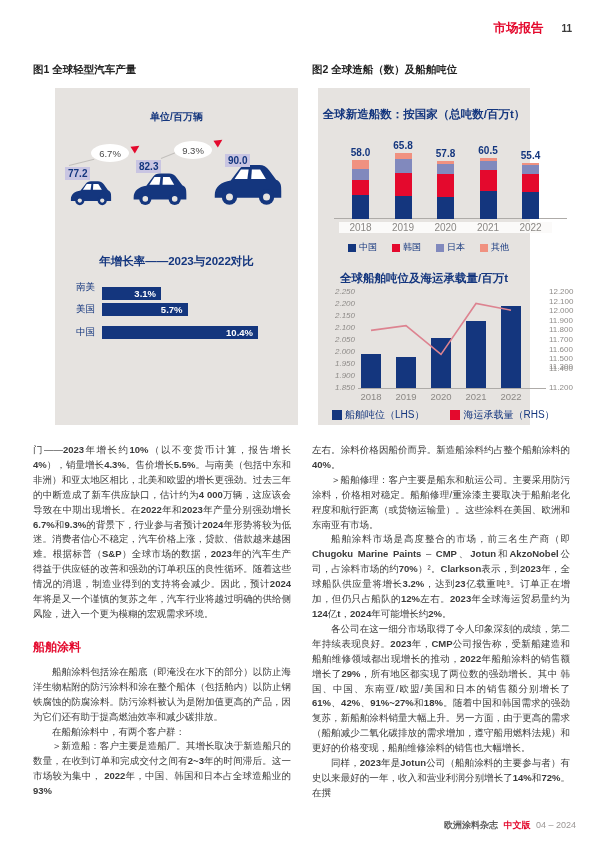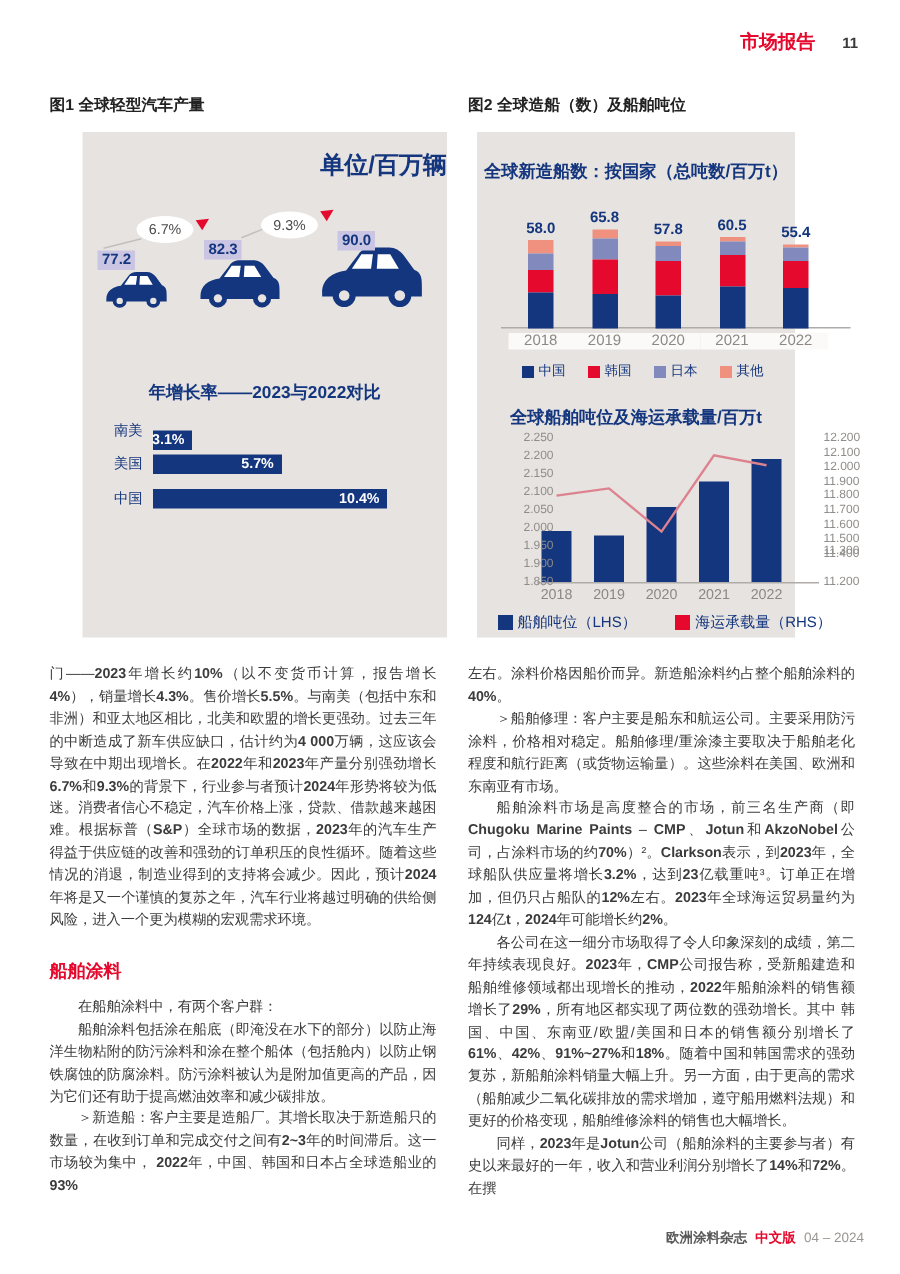--- a/index.html
+++ b/index.html
@@ -13,21 +13,21 @@
   .ftr .iss{color:#9a9694;font-weight:normal;}
   
   .cap{position:absolute;top:63px;font-size:10.5px;font-weight:bold;color:#222;}
   .cap1{left:33px;} .cap2{left:312px;}
   
   .panel{position:absolute;top:88px;background:#e6e3e0;}
   .panel1{left:55px;width:243px;height:337px;}
   .panel2{left:318px;width:212px;height:337px;}
   .c-title{position:absolute;left:0;right:0;text-align:center;color:#14367e;font-weight:bold;}
   
-  .p1-title{top:12px;font-size:16px;text-align:right;}
+  .p1-title{top:22px;font-size:10px;}
   .cars{position:absolute;left:12px;top:54px;width:226px;height:64px;}
   .car{position:absolute;bottom:0;}
   .chip{position:absolute;background:#c9c5e2;color:#14367e;font-weight:bold;font-size:10px;padding:0 3px;line-height:13px;z-index:3;}
   .oval{position:absolute;background:#fff;border-radius:50%;color:#4a4a4a;font-size:9.5px;text-align:center;z-index:3;display:flex;align-items:center;justify-content:center;}
   .r-arrow{position:absolute;width:0;height:0;border-left:8px solid #e4092d;border-top:4.5px solid transparent;border-bottom:4.5px solid transparent;transform:rotate(-33deg);z-index:3;}
   .c-line{position:absolute;height:1px;background:#c2bfbc;transform-origin:left center;z-index:2;}
   
   .p1-sub{top:166px;font-size:11.5px;}
   .g-rows{position:absolute;left:0;top:193px;width:243px;}
   .g-row{display:flex;align-items:center;height:13px;margin-bottom:9.3px;}
@@ -41,21 +41,21 @@
   .sb-bar{position:absolute;bottom:39px;width:17px;display:flex;flex-direction:column-reverse;}
   .sb-total{position:absolute;width:41px;text-align:center;color:#14367e;font-size:10px;font-weight:bold;}
   .sb-year{position:absolute;top:134px;width:43px;text-align:center;background:#fbfaf9;color:#8b8885;font-size:10px;}
   .sb-legend{position:absolute;top:153px;left:30px;display:flex;gap:15px;}
   .lg-item{display:flex;align-items:center;gap:3px;color:#14367e;font-size:9px;}
   .lg-sq{width:8px;height:8px;display:inline-block;}
   
   .p2-titleB{top:183px;font-size:11.5px;}
   .dc{position:absolute;left:0;top:196px;width:265px;height:141px;}
   .dc-tick{position:absolute;font-size:8px;color:#8f8c89;line-height:8px;}
-  .dc-lt{left:14px;width:37px;text-align:right;}
+  .dc-lt{left:0;width:37px;text-align:right;font-style:italic;}
   .dc-rt{left:231px;width:34px;text-align:left;}
   .dc-plot{position:absolute;left:40px;top:8px;width:188px;height:96px;border-bottom:1px solid #aeaba8;}
   .dc-bar{position:absolute;bottom:0;width:20px;background:#14367e;}
   .dc-svg{position:absolute;left:0;top:0;}
   .dc-year{position:absolute;top:107px;width:30px;text-align:center;color:#8b8885;font-size:9.5px;}
   .dc-legend{position:absolute;top:124px;left:14px;display:flex;gap:26px;}
   .dc-legend .lg-item{font-size:10px;}
   .dc-legend .lg-sq{width:10px;height:10px;}
   
   .col{position:absolute;top:443px;width:258px;}
@@ -114,21 +114,21 @@
 
   <div class="oval" style="left:36px;top:56px;width:38px;height:18px;">6.7%</div>
   <div class="oval" style="left:119px;top:53px;width:38px;height:18px;">9.3%</div>
   <div class="r-arrow" style="left:77px;top:56px;"></div>
   <div class="r-arrow" style="left:160px;top:50px;"></div>
 
   <div class="c-title p1-sub">年增长率——2023与2022对比</div>
   <div class="g-rows">
       <div class="g-row">
         <span class="g-label">南美</span>
-        <div class="g-bar" style="width: 26px; margin-top: 11px;">
+        <div class="g-bar" style="width: 59px; margin-top: 11px;">
           <span class="g-val">3.1%</span>
         </div>
       </div>
       <div class="g-row">
         <span class="g-label">美国</span>
         <div class="g-bar" style="width: 85.5px;">
           <span class="g-val">5.7%</span>
         </div>
       </div>
       <div class="g-row">
@@ -250,22 +250,22 @@
           <span class="lg-sq" style="background: rgb(228, 9, 45);"></span>
           <span>海运承载量（RHS）</span>
         </span>
       </div>
     </div>
 </div>
 
 <div class="col colL">
     <p>门——<b>2023</b>年增长约<b>10%</b>（以不变货币计算，报告增长<b>4%</b>），销量增长<b>4.3%</b>。售价增长<b>5.5%</b>。与南美（包括中东和非洲）和亚太地区相比，北美和欧盟的增长更强劲。过去三年的中断造成了新车供应缺口，估计约为<b>4 000</b>万辆，这应该会导致在中期出现增长。在<b>2022</b>年和<b>2023</b>年产量分别强劲增长<b>6.7%</b>和<b>9.3%</b>的背景下，行业参与者预计<b>2024</b>年形势将较为低迷。消费者信心不稳定，汽车价格上涨，贷款、借款越来越困难。根据标普（<b>S&amp;P</b>）全球市场的数据，<b>2023</b>年的汽车生产得益于供应链的改善和强劲的订单积压的良性循环。随着这些情况的消退，制造业得到的支持将会减少。因此，预计<b>2024</b>年将是又一个谨慎的复苏之年，汽车行业将越过明确的供给侧风险，进入一个更为模糊的宏观需求环境。</p>
     <h3>船舶涂料</h3>
+    <p class="ind">船舶涂料包括涂在船底（即淹没在水下的部分）以防止海洋生物粘附的防污涂料和涂在整个船体（包括舱内）以防止钢铁腐蚀的防腐涂料。防污涂料被认为是附加值更高的产品，因为它们还有助于提高燃油效率和减少碳排放。</p>
     <p class="ind">在船舶涂料中，有两个客户群：</p>
-    <p class="ind">船舶涂料包括涂在船底（即淹没在水下的部分）以防止海洋生物粘附的防污涂料和涂在整个船体（包括舱内）以防止钢铁腐蚀的防腐涂料。防污涂料被认为是附加值更高的产品，因为它们还有助于提高燃油效率和减少碳排放。</p>
     <p class="ind">＞新造船：客户主要是造船厂。其增长取决于新造船只的数量，在收到订单和完成交付之间有<b>2~3</b>年的时间滞后。这一市场较为集中， <b>2022</b>年，中国、韩国和日本占全球造船业的<b>93%</b></p>
   </div>
 <div class="col colR">
     <p>左右。涂料价格因船价而异。新造船涂料约占整个船舶涂料的<b>40%</b>。</p>
     <p class="ind">＞船舶修理：客户主要是船东和航运公司。主要采用防污涂料，价格相对稳定。船舶修理/重涂漆主要取决于船舶老化程度和航行距离（或货物运输量）。这些涂料在美国、欧洲和东南亚有市场。</p>
     <p class="ind">船舶涂料市场是高度整合的市场，前三名生产商（即<b>Chugoku Marine Paints</b> – <b>CMP</b>、<b>Jotun</b>和<b>AkzoNobel</b>公司，占涂料市场的约<b>70%</b>）²。<b>Clarkson</b>表示，到<b>2023</b>年，全球船队供应量将增长<b>3.2%</b>，达到<b>23</b>亿载重吨³。订单正在增加，但仍只占船队的<b>12%</b>左右。<b>2023</b>年全球海运贸易量约为<b>124</b>亿<b>t</b>，<b>2024</b>年可能增长约<b>2%</b>。</p>
     <p class="ind">各公司在这一细分市场取得了令人印象深刻的成绩，第二年持续表现良好。<b>2023</b>年，<b>CMP</b>公司报告称，受新船建造和船舶维修领域都出现增长的推动，<b>2022</b>年船舶涂料的销售额增长了<b>29%</b>，所有地区都实现了两位数的强劲增长。其中 韩国、中国、东南亚/欧盟/美国和日本的销售额分别增长了<b>61%</b>、<b>42%</b>、<b>91%~27%</b>和<b>18%</b>。随着中国和韩国需求的强劲复苏，新船舶涂料销量大幅上升。另一方面，由于更高的需求（船舶减少二氧化碳排放的需求增加，遵守船用燃料法规）和更好的价格变现，船舶维修涂料的销售也大幅增长。</p>
     <p class="ind">同样，<b>2023</b>年是<b>Jotun</b>公司（船舶涂料的主要参与者）有史以来最好的一年，收入和营业利润分别增长了<b>14%</b>和<b>72%</b>。在撰</p>
   </div>
 

